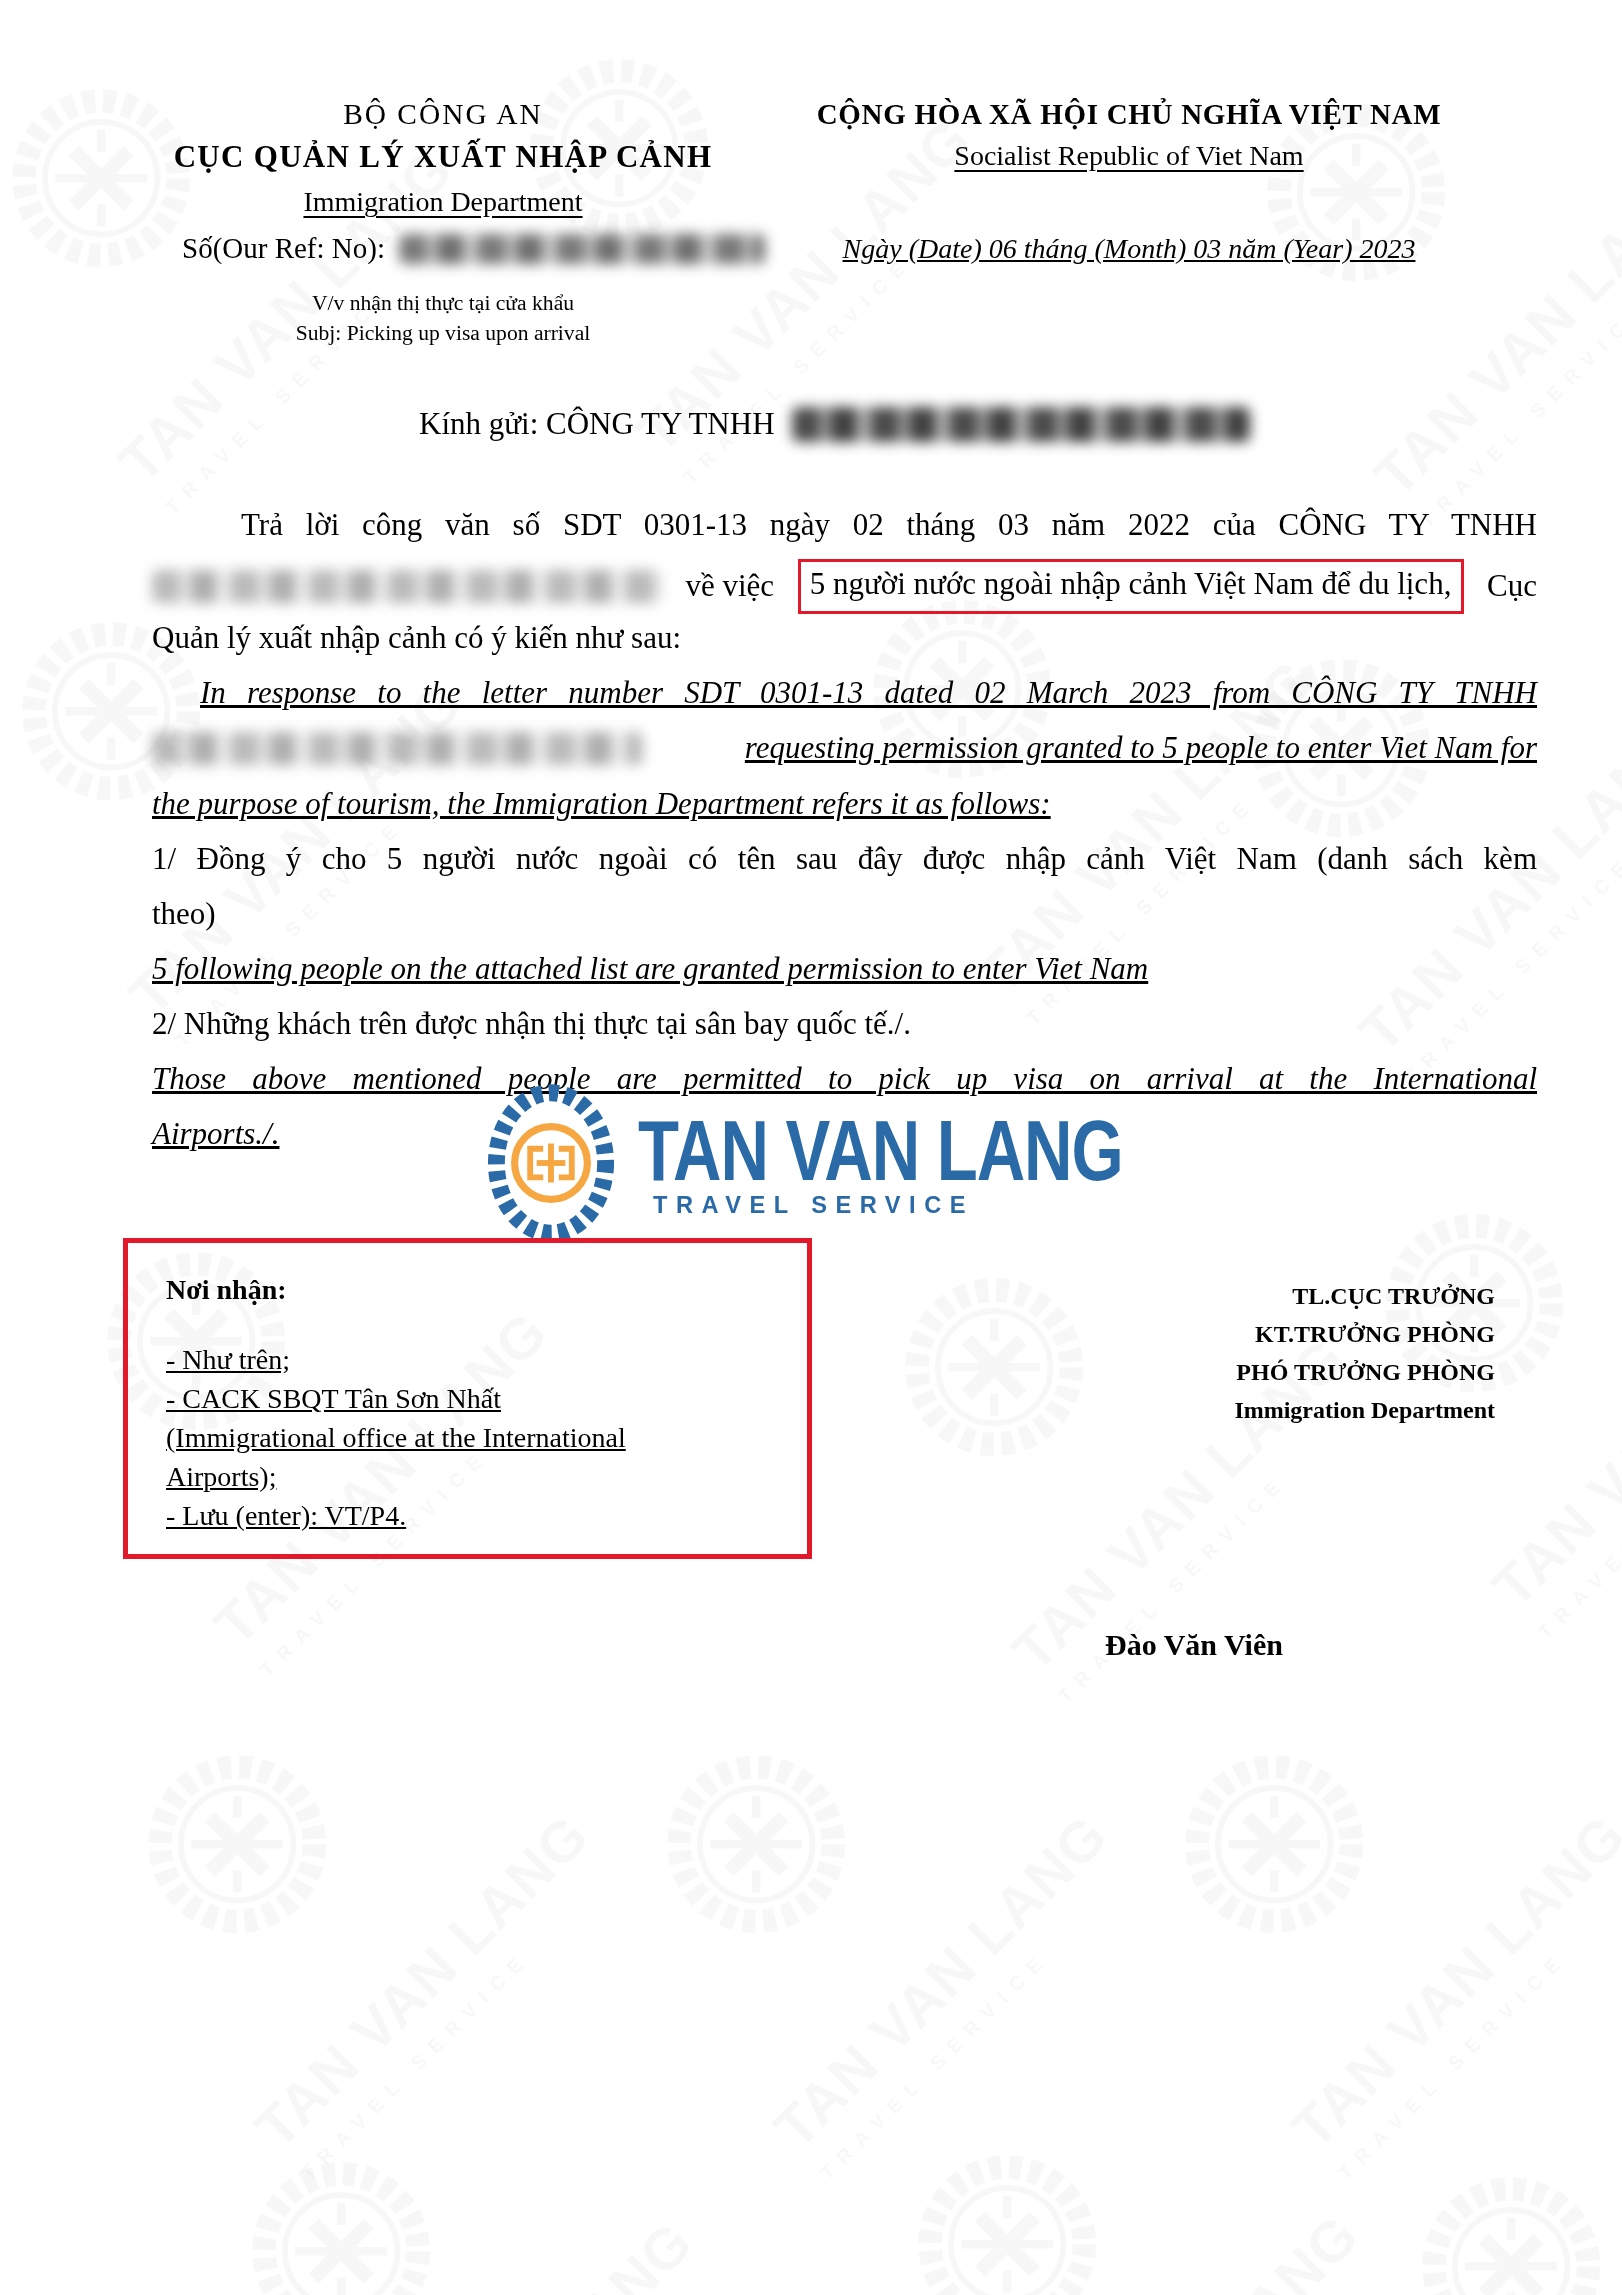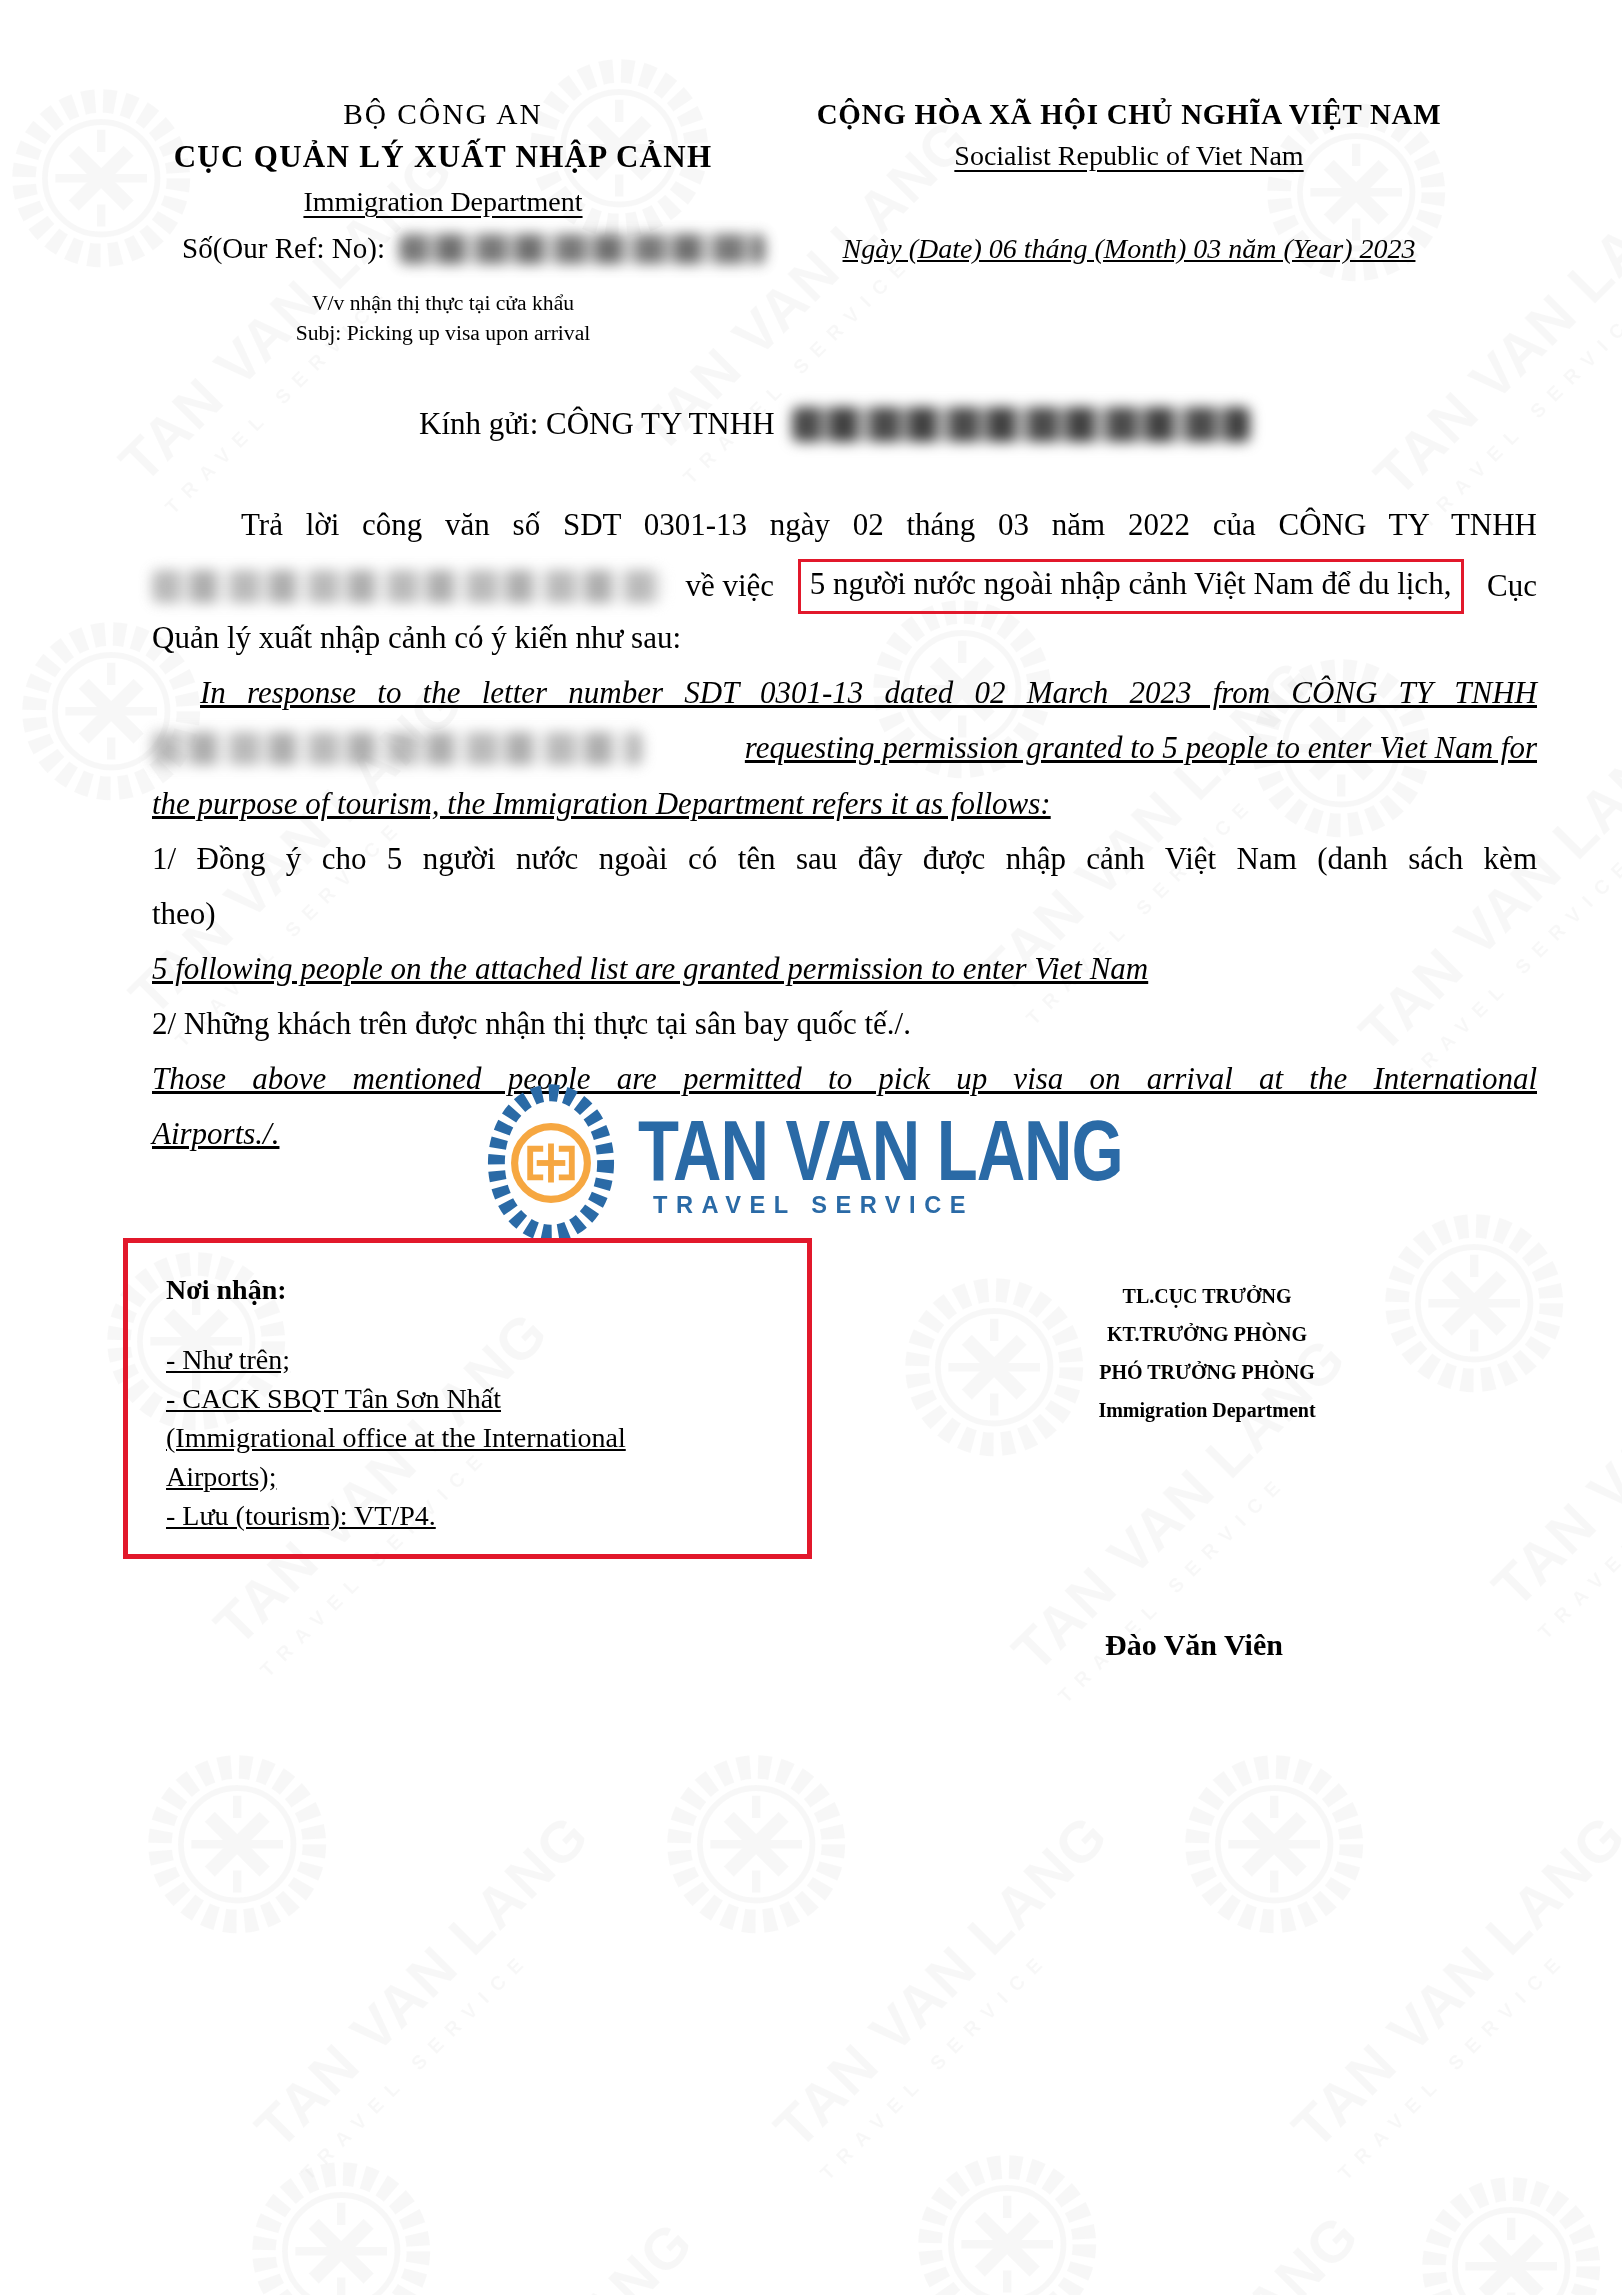--- a/index.html
+++ b/index.html
@@ -16,21 +16,21 @@
   :root{--red:#e2182b;--blue:#2a6aa6;--orange:#f6a741;--wm:#7c7c7c;}
   .flexline{display:flex;justify-content:space-between;align-items:center;}
   .blob{display:inline-block;border-radius:6.5px;filter:blur(6.5px);}
   .blob.dark{background:repeating-linear-gradient(90deg,#4a4a4a 0 27.5px,#9a9a9a 27.5px 39px,#3f3f3f 39px 64px,#b0b0b0 64px 79px);}
   .blob.mid{background:repeating-linear-gradient(90deg,#6a6a6a 0 27.5px,#b5b5b5 27.5px 39px,#5e5e5e 39px 64px,#c4c4c4 64px 79px);opacity:.9;}
   .blob.light{background:repeating-linear-gradient(90deg,#a3a3a3 0 27.5px,#dcdcdc 27.5px 39px,#939393 39px 64px,#e6e6e6 64px 79px);opacity:.75;}
   .inline-redbox{border:3.9px solid var(--red);padding:2.6px 9.2px 6.5px 9.2px;}
   .notice-box{border:5.2px solid var(--red);margin-left:20px;}
   .notice-box .title{font-size:28px;}
   .notice-box .nline{font-size:28px;line-height:39px;text-decoration:underline;}
-  .sig{font-size:20px;line-height:38px;}
+  .sig{font-size:24px;line-height:38px;text-align:right;}
   svg.wm{position:absolute;opacity:.05;overflow:visible;pointer-events:none;}
   .logo-name{font-family:"Liberation Sans","DejaVu Sans",sans-serif;font-weight:bold;
              font-size:86px;line-height:1;letter-spacing:-1.3px;color:var(--blue);
              transform:scaleX(.78);transform-origin:0 0;white-space:nowrap;}
   .logo-tag{font-family:"Liberation Sans","DejaVu Sans",sans-serif;font-weight:bold;
             font-size:23.6px;letter-spacing:8.5px;color:var(--blue);white-space:nowrap;}
   .wmtext{font-family:"Liberation Sans","DejaVu Sans",sans-serif;font-weight:bold;}
 </style>
 </head>
 <body>
@@ -158,21 +158,21 @@
   <div class="abs logo-name" style="left:638px;top:1107px">TAN VAN LANG</div>
   <div class="abs logo-tag" style="left:653px;top:1192px">TRAVEL SERVICE</div>
 
   <div class="abs notice-box" style="left:103px;top:1238px;width:679px;height:311px">
     <div class="b title" style="margin:31px 0 0 38px">Nơi nhận:</div>
     <div style="margin:34px 0 0 38px">
       <div class="nline">- Như trên;</div>
       <div class="nline">- CACK SBQT Tân Sơn Nhất</div>
       <div class="nline">(Immigrational office at the International</div>
       <div class="nline">Airports);</div>
-      <div class="nline">- Lưu (tourism): VT/P4.</div>
+      <div class="nline">- Lưu (enter): VT/P4.</div>
     </div>
   </div>
 
   <div class="abs c b" style="left:919px;top:1277px;width:576px">
     <div class="sig">TL.CỤC TRƯỞNG</div>
     <div class="sig">KT.TRƯỞNG PHÒNG</div>
     <div class="sig">PHÓ TRƯỞNG PHÒNG</div>
     <div class="sig">Immigration Department</div>
   </div>
   <div class="abs c b" style="left:919px;top:1628px;width:550px;font-size:30px">Đào Văn Viên</div>

